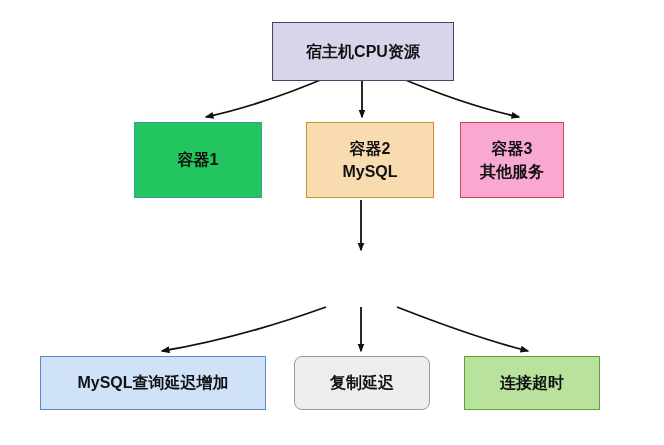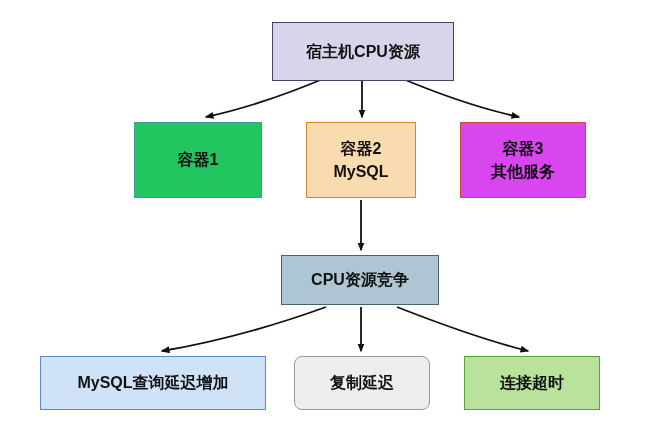--- a/index.html
+++ b/index.html
@@ -40,26 +40,26 @@
   }
   .node-host {
     left: 272px; top: 22px; width: 182px; height: 59px;
     background: #d9d4ea; border-color: #45456a;
   }
   .node-c1 {
     left: 134px; top: 122px; width: 128px; height: 76px;
     background: #22c55e; border-color: #3a9e96;
   }
   .node-c2 {
-    left: 306px; top: 122px; width: 110px; height: 76px;
+    left: 306px; top: 122px; width: 128px; height: 76px;
     background: #f8dcb0; border-color: #d08a30;
   }
   .node-c3 {
-    left: 460px; top: 122px; width: 126px; height: 76px;
-    background: #d946ef; border-color: #cc4a44;
+    left: 460px; top: 122px; width: 104px; height: 76px;
+    background: #f9a8d4; border-color: #cc4a44;
   }
   .node-contention {
     left: 281px; top: 255px; width: 158px; height: 50px;
     background: #aec6d3; border-color: #47626f;
   }
   .node-e1 {
     left: 40px; top: 356px; width: 226px; height: 54px;
     background: #cfe2f7; border-color: #5b8ac9;
   }
   .node-e2 {
@@ -103,23 +103,20 @@
   <div class="node node-c2">
     <span class="line">容器2</span>
     <span class="line">MySQL</span>
   </div>
 
   <div class="node node-c3">
     <span class="line">容器3</span>
     <span class="line">其他服务</span>
   </div>
 
-  <div class="node node-contention">
-    <span class="line">CPU资源竞争</span>
-  </div>
 
   <div class="node node-e1">
     <span class="line">MySQL查询延迟增加</span>
   </div>
 
   <div class="node node-e2">
     <span class="line">复制延迟</span>
   </div>
 
   <div class="node node-e3">

